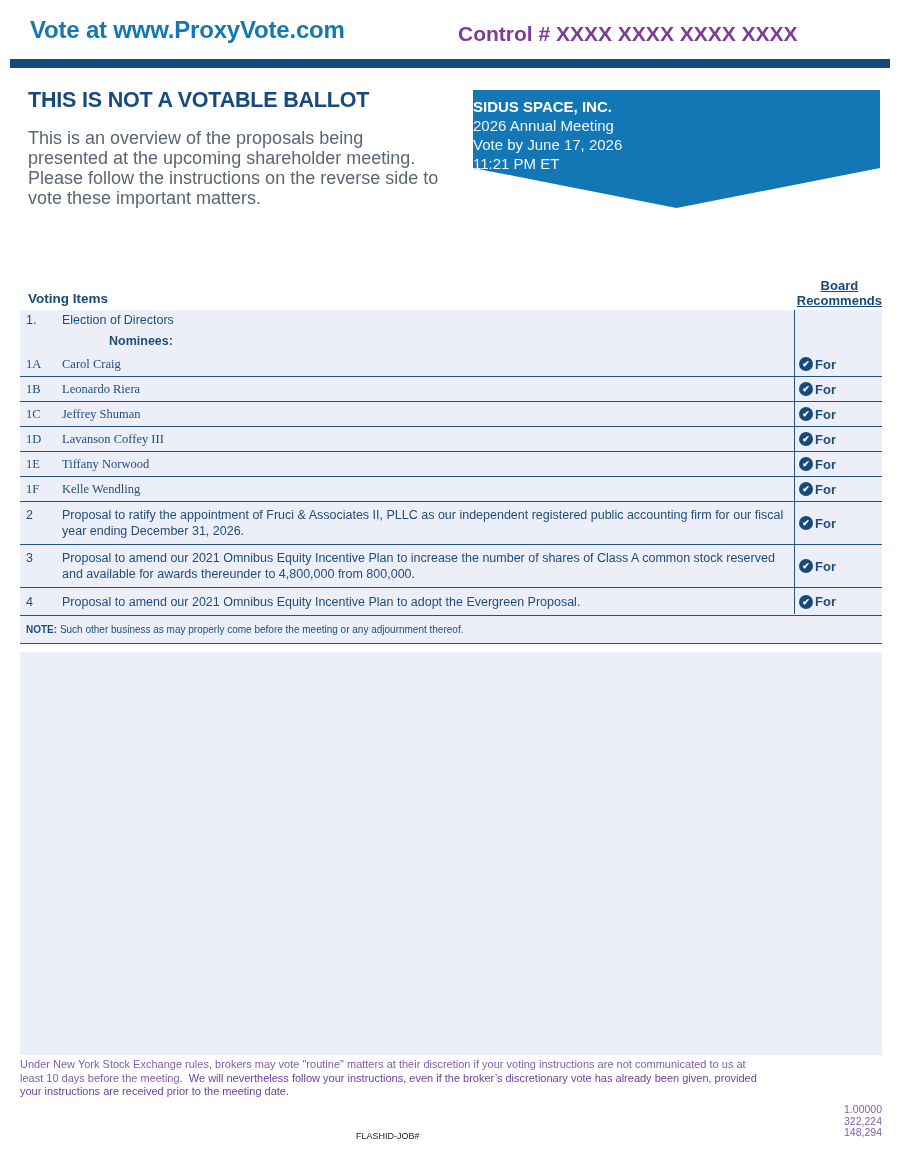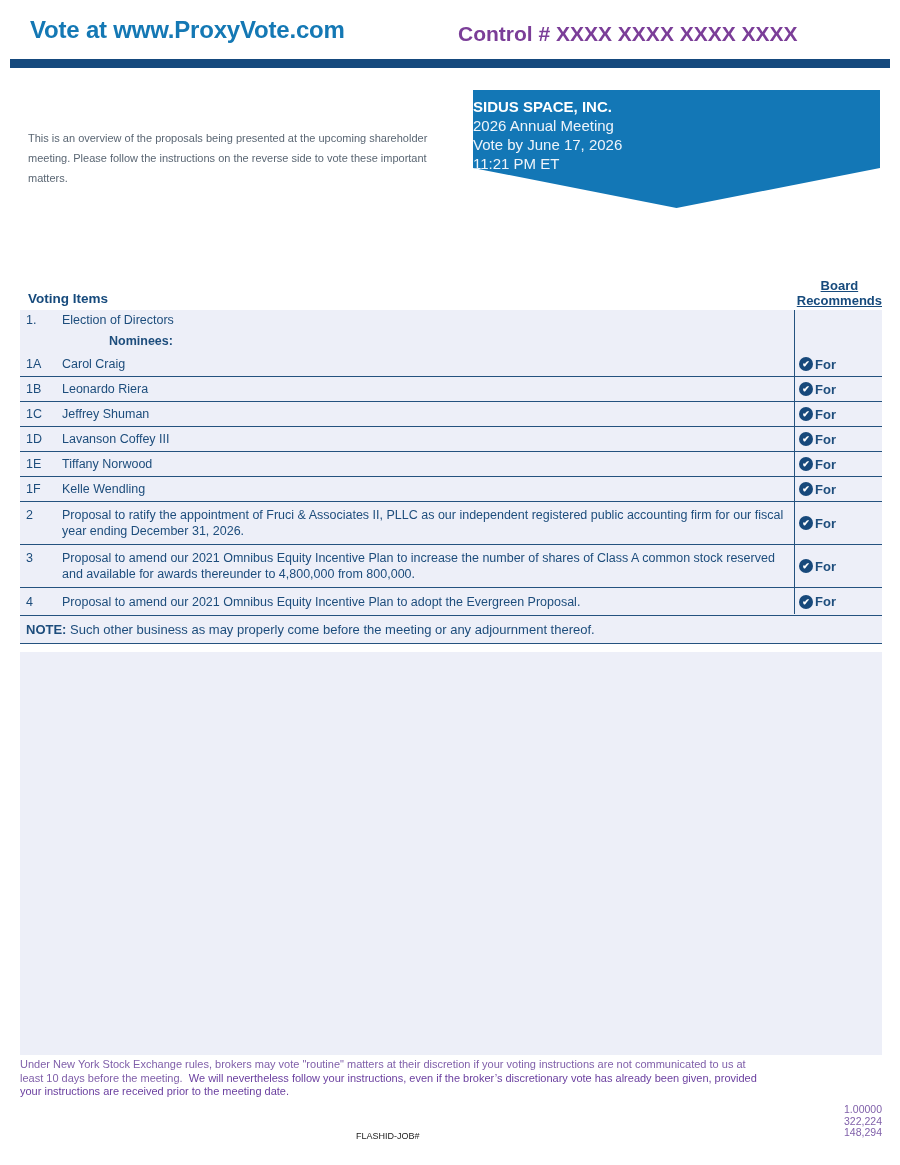--- a/index.html
+++ b/index.html
@@ -7,21 +7,21 @@
   body { font-family:"Liberation Sans", sans-serif; }
   .page { position:relative; width:900px; height:1165px; background:#ffffff; overflow:hidden; margin:0 auto; }
 
   
   .vote-at { position:absolute; left:30px; top:16px; font-size:24px; font-weight:bold; color:#1478b4; letter-spacing:-0.2px; }
   .control-num { position:absolute; left:458px; top:22px; font-size:21px; font-weight:bold; color:#7b3e98; }
   .navy-bar { position:absolute; left:10px; top:59px; width:880px; height:9px; background:#15497d; }
 
   
   .intro-title { position:absolute; left:28px; top:88px; font-size:21.5px; font-weight:bold; color:#164a7c; letter-spacing:-0.2px; }
-  .intro-body { position:absolute; left:28px; top:128px; width:420px; font-size:11px; line-height:20px; color:#5a6673; }
+  .intro-body { position:absolute; left:28px; top:128px; width:420px; font-size:18px; line-height:20px; color:#5a6673; }
 
   
   .banner { position:absolute; left:473px; top:90px; width:407px; height:118px; background:#1377b6;
             clip-path:polygon(0 0, 100% 0, 100% 66%, 50% 100%, 0 66%); text-align:left; color:#ffffff; padding-top:7px; }
   .banner .co { font-size:15px; font-weight:bold; line-height:19px; }
   .banner .ln { font-size:15px; line-height:19px; color:#eef4fa; }
 
   
   .col1-header { position:absolute; left:28px; top:291px; font-size:13.5px; font-weight:bold; color:#164a7c; }
   .col2-header { position:absolute; right:18px; top:278px; text-align:center; font-size:13px; font-weight:bold; color:#164a7c; line-height:15px;text-decoration:underline; }
@@ -31,48 +31,49 @@
   .vdivider { position:absolute; left:774px; top:0; width:1px; height:304px; background:#24527f; }
   .row { display:flex; position:relative; }
   .row.bordered { border-bottom:1px solid #24527f; }
   .cell-num { flex:0 0 42px; padding-left:6px; font-size:12.5px; }
   .cell-text { flex:0 0 732px; padding-right:10px; font-size:12.5px; }
   .cell-rec { flex:1 1 auto; padding-left:5px; display:flex; align-items:center; font-size:13px; font-weight:bold; }
   .row-first { height:42px; }
   .row-first .cell-num, .row-first .cell-text { line-height:21px; }
   .row-first .subtext { font-weight:bold;margin-left:47px; }
   .row-name { height:25px; }
-  .row-name .cell-num, .row-name .cell-text { line-height:25px; }
+  .row-name .cell-num, .row-name .cell-text { line-height:25px;font-family:Liberation Serif, serif; }
   .row-multi { min-height:42px; padding:5px 0; }
   .row-multi .cell-num, .row-multi .cell-text { line-height:16px; }
   .row-single { height:28px; }
   .row-single .cell-num, .row-single .cell-text { line-height:28px; }
   .check-icon { display:inline-flex; align-items:center; justify-content:center; width:14px; height:14px; border-radius:50%;
                 background:#17497b; color:#ffffff; font-size:9px; line-height:14px; margin-right:2px; flex:none; }
-  .note-row { border-bottom:1px solid #24527f; height:28px; line-height:27px; font-size:13px; padding-left:6px; }
+  .note-row { border-bottom:1px solid #24527f; height:28px; line-height:27px; font-size:10px; padding-left:6px; }
   .note-row .note-label { font-weight:bold; }
 
   
   .big-block { position:absolute; left:20px; top:652px; width:862px; height:403px; background:#edeff8; }
 
   
   .disclaimer { position:absolute; left:20px; top:1058px; width:745px; font-size:11px; line-height:13.5px; color:#8060aa; }
   .disclaimer .bold { font-weight:normal; color:#6a3f9f; }
   .footer-numbers { position:absolute; right:18px; top:1104px; text-align:right; font-size:10.5px; line-height:11.5px; color:#8060aa; }
   .job-id { position:absolute; left:356px; top:1131px; font-size:9px; color:#222222; }
 </style>
 </head>
 <body>
 
 <div class="page">
 
   <div class="vote-at">Vote at www.ProxyVote.com</div>
   <div class="control-num">Control # XXXX XXXX XXXX XXXX</div>
   <div class="navy-bar"></div>
 
+  <div class="intro-title">THIS IS NOT A VOTABLE BALLOT</div>
   <div class="intro-body">This is an overview of the proposals being presented at the upcoming shareholder meeting. Please follow the instructions on the reverse side to vote these important matters.</div>
 
   <div class="banner">
     <div class="co">SIDUS SPACE, INC.</div>
     <div class="ln">2026 Annual Meeting</div>
     <div class="ln">Vote by June 17, 2026</div>
     <div class="ln">11:21 PM ET</div>
   </div>
 
   <div class="col1-header">Voting Items</div>

